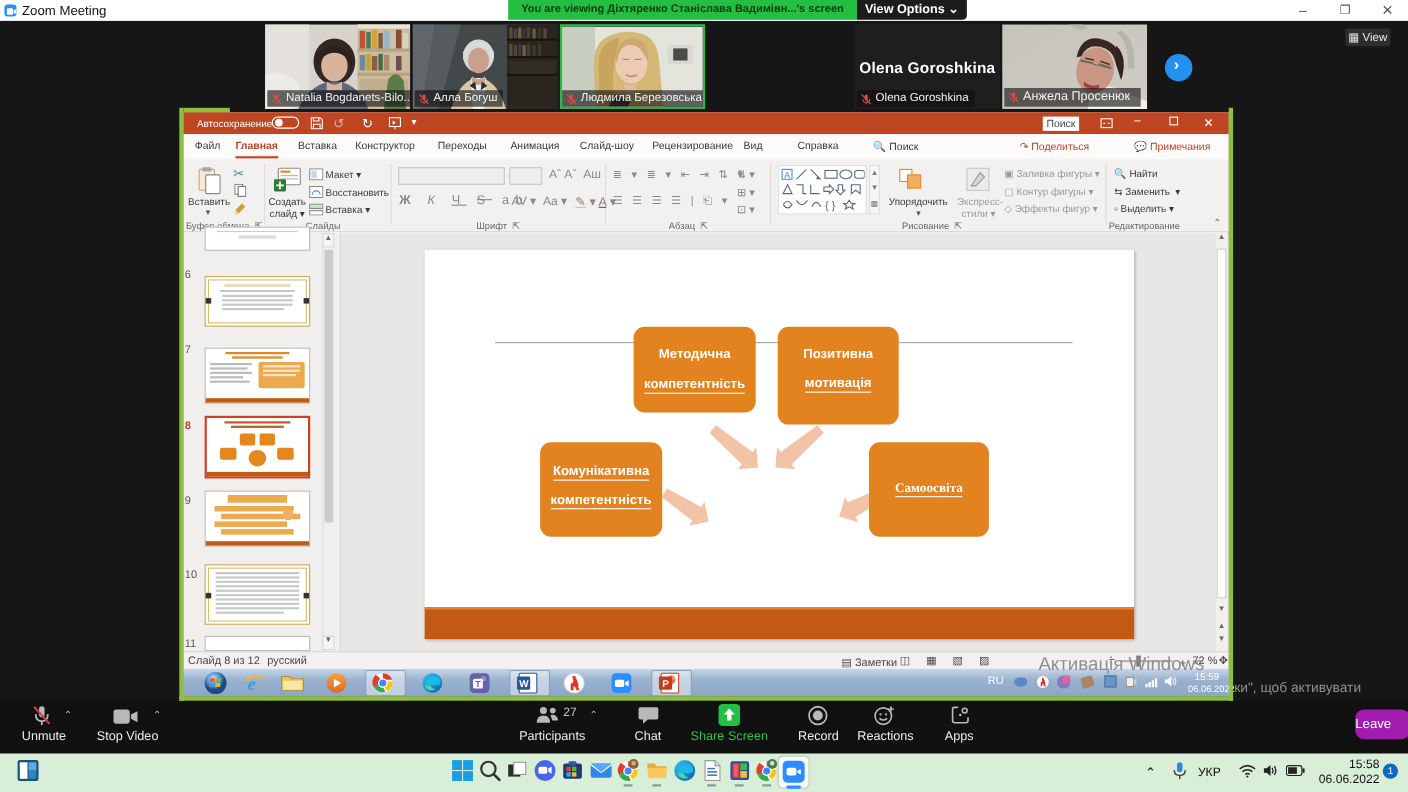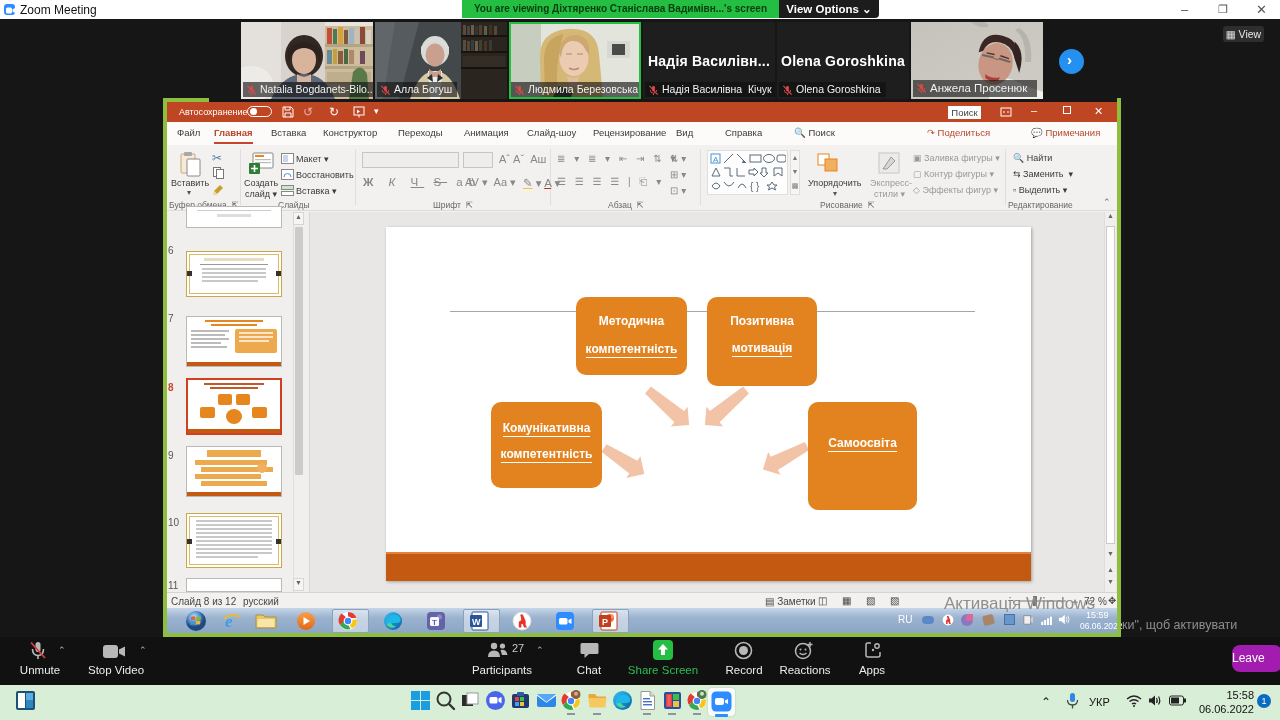--- a/index.html
+++ b/index.html
@@ -178,29 +178,20 @@
       <path d="M 56 52 Q 62 56 68 52 L 66 62 L 58 62 Z" fill="#E0BCA2"></path>
       <path d="M 42 73 L 48 62 L 62 68 L 60 73 Z" fill="#3E3E38"></path>
     </svg>
     <div class="vlabel" style="left:0; bottom:0;"><svg class="micx" viewBox="0 0 12 12">
           <rect x="4.5" y="1" width="3" height="6" rx="1.5" fill="#E04848"></rect>
           <path d="M2.5 5.5 Q2.5 9 6 9 Q9.5 9 9.5 5.5" stroke="#E04848" stroke-width="1" fill="none"></path>
           <rect x="5.5" y="9" width="1" height="2" fill="#E04848"></rect>
           <line x1="1.5" y1="1" x2="10.5" y2="10.5" stroke="#E04848" stroke-width="1.2"></line>
         </svg>Людмила Березовська</div>
   </div>
-  <div class="abs tile" style="left:643px;" id="t4">
-      <div class="bigname">Надія Василівн...</div>
-    <div class="vlabel"><svg class="micx" viewBox="0 0 12 12">
-          <rect x="4.5" y="1" width="3" height="6" rx="1.5" fill="#E04848"></rect>
-          <path d="M2.5 5.5 Q2.5 9 6 9 Q9.5 9 9.5 5.5" stroke="#E04848" stroke-width="1" fill="none"></path>
-          <rect x="5.5" y="9" width="1" height="2" fill="#E04848"></rect>
-          <line x1="1.5" y1="1" x2="10.5" y2="10.5" stroke="#E04848" stroke-width="1.2"></line>
-        </svg>Надія Василівна &nbsp;Кічук</div>
-  </div>
   <div class="abs tile" style="left:777px;" id="t5">
       <div class="bigname">Olena Goroshkina</div>
     <div class="vlabel"><svg class="micx" viewBox="0 0 12 12">
           <rect x="4.5" y="1" width="3" height="6" rx="1.5" fill="#E04848"></rect>
           <path d="M2.5 5.5 Q2.5 9 6 9 Q9.5 9 9.5 5.5" stroke="#E04848" stroke-width="1" fill="none"></path>
           <rect x="5.5" y="9" width="1" height="2" fill="#E04848"></rect>
           <line x1="1.5" y1="1" x2="10.5" y2="10.5" stroke="#E04848" stroke-width="1.2"></line>
         </svg>Olena Goroshkina</div>
   </div>
   <div class="abs tile" style="left:911px;" id="t6">
@@ -506,21 +497,21 @@
           <div style="position:absolute; left:0; top:45px; width:100%;"><span class="ul">компетентність</span></div>
         </div>
         <div class="obox" style="left:321px; top:70px; width:110px; height:89px;">
           <div style="position:absolute; left:0; top:17px; width:100%;">Позитивна</div>
           <div style="position:absolute; left:0; top:44px; width:100%;"><span class="ul">мотивація</span></div>
         </div>
         <div class="obox" style="left:105px; top:175px; width:111px; height:86px;">
           <div style="position:absolute; left:0; top:19px; width:100%;"><span class="ul">Комунікативна</span></div>
           <div style="position:absolute; left:0; top:45px; width:100%;"><span class="ul">компетентність</span></div>
         </div>
-        <div class="obox" style="left:422px; top:175px; width:109px; height:108px;">
+        <div class="obox" style="left:404px; top:175px; width:109px; height:86px;font-family:Liberation Serif, serif;">
           <div style="position:absolute; left:0; top:34px; width:100%;"><span class="ul">Самоосвіта</span></div>
         </div>
         <div id="sbot"></div>
       </div>
     </div>
     <div id="ppt-status">
       <span class="abs2" style="left:6px; top:3px;">Слайд 8 из 12</span>
       <span class="abs2" style="left:78px; top:3px;">русский</span>
       <span class="abs2" style="left:600px; top:3px;">▤ Заметки</span>
       <span class="abs2" style="left:653px; top:2px; font-size:10px;">◫</span>

